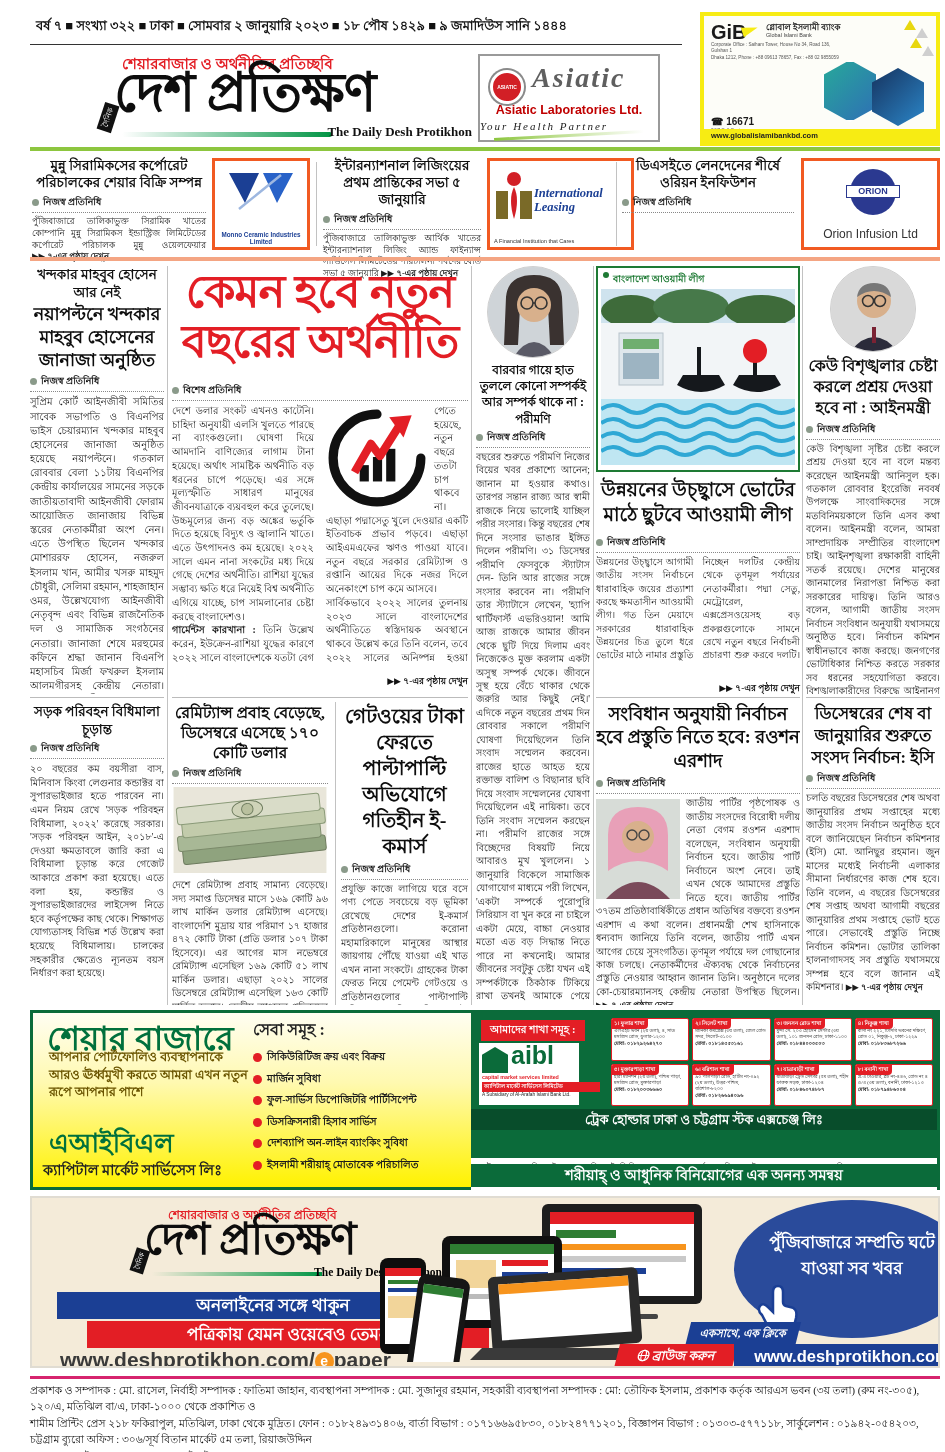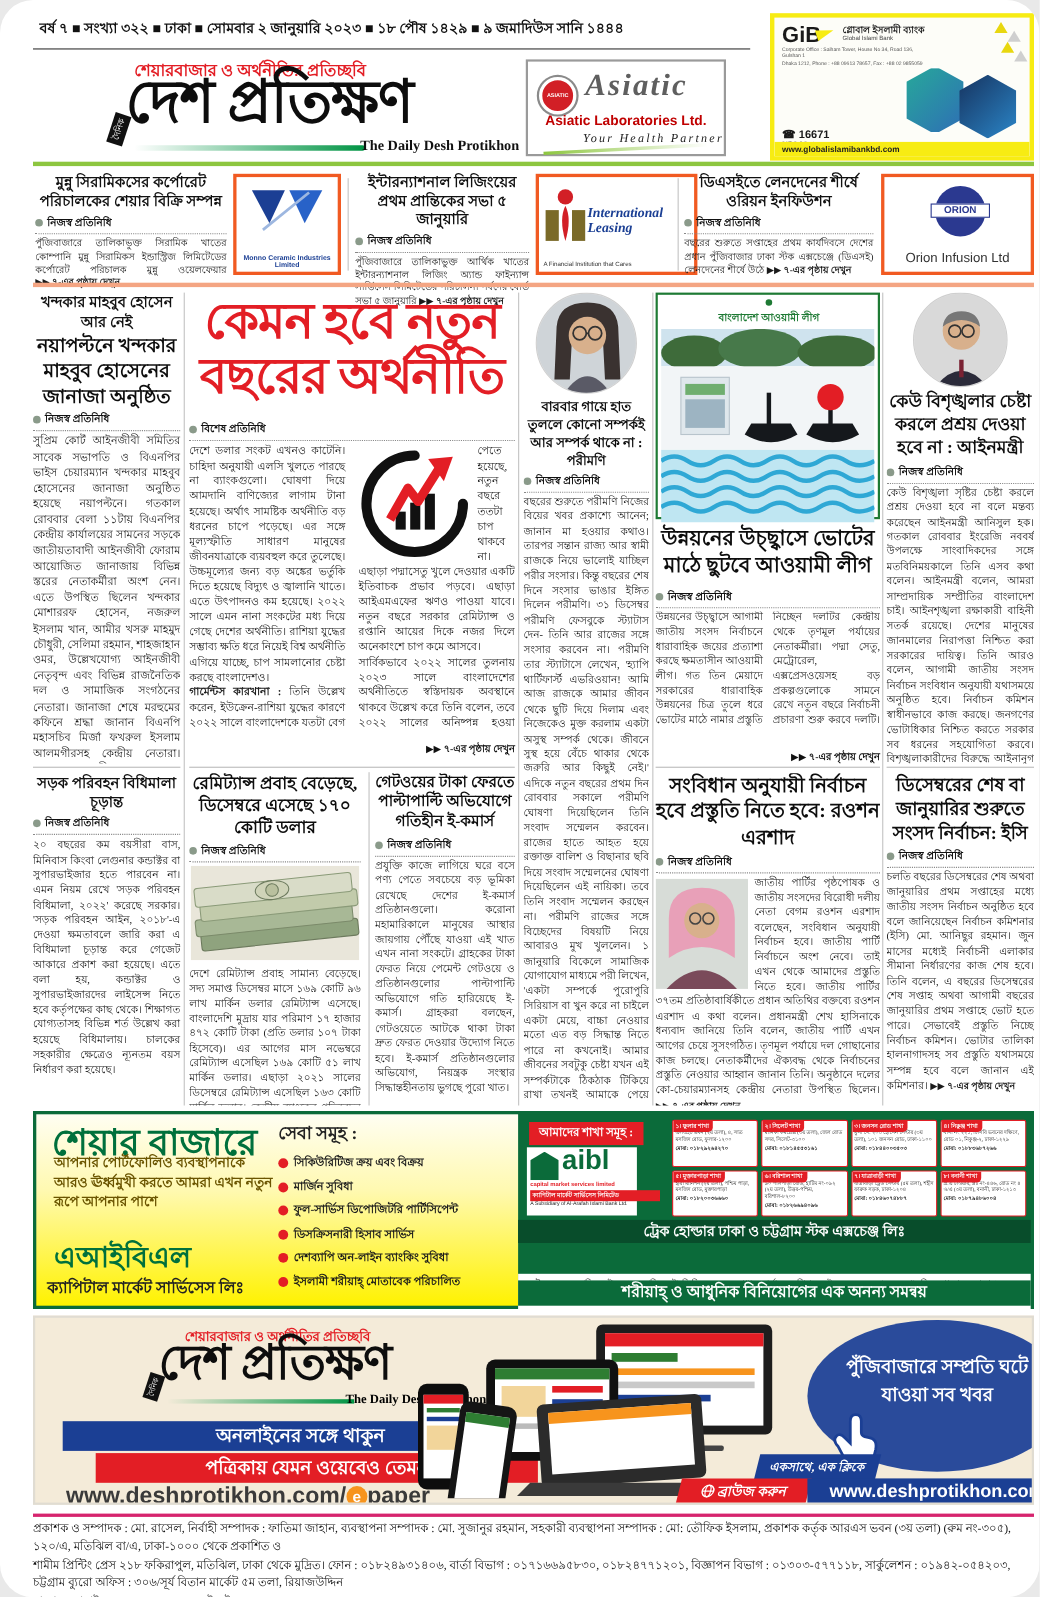--- a/index.html
+++ b/index.html
@@ -1,35 +1,35 @@
 <!DOCTYPE html>
 <html><head>
 <meta charset="utf-8">
 <style>
   * { margin:0; padding:0; box-sizing:border-box; }
   html,body { background:#e9e9e9; }
   body { font-family:"Liberation Serif","DejaVu Serif",serif; }
-  #page { position:relative; width:945px; height:1452px; margin:0 auto; background:#ffffff; overflow:hidden;border-radius:30px; }
+  #page { position:relative; width:945px; height:1452px; margin:0 auto; background:#ffffff; overflow:hidden; }
   .abs { position:absolute; }
 
   
   .dateline { left:36px; top:16px; width:644px; font-size:13px; font-weight:bold; color:#111; }
   .dateline-rule { left:30px; top:44px; width:652px; height:1px; background:#333; }
   .mh { left:88px; top:52px; width:384px; height:96px; }
   .mh-kicker { position:absolute; left:34px; top:0; color:#E31E25; font-weight:bold; font-size:15px; }
   .mh-title { position:absolute; left:26px; top:14px; font-size:54px; font-weight:bold; color:#0d0d0d; line-height:1; letter-spacing:-1px; }
   .mh-badge { position:absolute; left:6px; top:58px; background:#111; color:#fff; font-size:8px; padding:1px 4px; transform:rotate(-72deg); }
   .mh-swoosh { position:absolute; left:34px; top:80px; width:210px; height:5px; background:linear-gradient(90deg,rgba(0,148,68,0),#009444); border-radius:3px; }
   .mh-sub { position:absolute; left:200px; top:72px; width:184px; text-align:right; font-weight:bold; font-size:13px; color:#111; }
 
   .asiatic { left:478px; top:54px; width:182px; height:88px; border:2px solid #9a9a9a; background:#fff; }
   .as-circ { position:absolute; left:10px; top:14px; width:34px; height:34px; border-radius:50%; background:#D21F26; border:3px solid #fff; box-shadow:0 0 0 2px #8a8a8a; color:#fff; font-size:5px; font-weight:bold; text-align:center; line-height:29px; font-family:"Liberation Sans",sans-serif; }
   .as-brand { position:absolute; left:52px; top:6px; font-size:28px; font-style:italic; font-weight:bold; color:#5f5f5f; letter-spacing:2px; }
   .as-name { position:absolute; left:0; top:47px; width:100%; text-align:center; color:#C00000; font-weight:bold; font-size:12.5px; font-family:"Liberation Sans",sans-serif; }
-  .as-tag { position:absolute; left:0; top:64px; width:100%; text-align:right; font-style:italic; font-size:11px; letter-spacing:2px; color:#222; }
+  .as-tag { position:absolute; left:0; top:64px; width:100%; text-align:left; font-style:italic; font-size:11px; letter-spacing:2px; color:#222; }
   .as-green { position:absolute; left:14px; top:78px; width:150px; height:3px; background:linear-gradient(90deg,#8DC63F,rgba(141,198,63,0)); transform:rotate(-3deg); }
 
   .gib { left:700px; top:12px; width:240px; height:134px; border:4px solid #F7EC13; background:#fdfdf8; overflow:hidden; }
   .gib-brand { position:absolute; left:7px; top:5px; font-size:20px; font-weight:900; color:#1a1a1a; font-family:"Liberation Sans",sans-serif; }
   .gib-wedge { position:absolute; left:38px; top:9px; width:0; height:0; border-left:16px solid #F7EC13; border-top:5px solid transparent; border-bottom:5px solid transparent; transform:rotate(-18deg); }
   .gib-bn { position:absolute; left:62px; top:5px; font-size:8.5px; font-weight:bold; color:#222; }
   .gib-en { position:absolute; left:62px; top:16px; font-size:5.5px; color:#444; font-family:"Liberation Sans",sans-serif; }
   .gib-office { position:absolute; left:7px; top:26px; width:130px; font-size:4.6px; color:#555; line-height:1.4; font-family:"Liberation Sans",sans-serif; }
   .gib-hex1 { position:absolute; left:118px; top:44px; width:56px; height:62px; background:linear-gradient(135deg,#27A89A,#2E6FB5); clip-path:polygon(50% 0,100% 25%,100% 75%,50% 100%,0 75%,0 25%); border:2px solid #fff; }
   .gib-hex2 { position:absolute; left:168px; top:52px; width:52px; height:58px; background:linear-gradient(135deg,#16335f,#2b86c8); clip-path:polygon(50% 0,100% 25%,100% 75%,50% 100%,0 75%,0 25%); }
@@ -69,21 +69,21 @@
   .body-txt { font-size:10px; line-height:1.42; text-align:justify; color:#1a1a1a; }
   .more { text-align:right; font-weight:bold; font-size:9px; margin-top:2px; color:#111; }
 
   .main-head { left:172px; top:268px; width:296px; text-align:center; color:#E31E25; font-size:45px; font-weight:bold; line-height:1.1; letter-spacing:-1px; }
   .econ-body { left:172px; top:404px; width:296px; height:264px; column-count:2; column-gap:12px; font-size:9.8px; line-height:1.4; text-align:justify; color:#1a1a1a; overflow:hidden; }
   .chart-ic { float:left; width:102px; height:102px; margin:3px 6px 3px 0; }
 
   .avatar { border-radius:50%; overflow:hidden; background:#e3e3e3; border:1px solid #cfcfcf; }
 
   .aw-box { left:596px; top:266px; width:204px; height:206px; border:2px solid #1E7A34; background:#fff; padding:3px; }
-  .aw-tag { display:flex; align-items:center; gap:4px; margin:1px 0 2px 2px;flex-direction:column; }
+  .aw-tag { display:flex; gap:4px; margin:1px 0 2px 2px; }
   .aw-tag-txt { font-size:9.5px; font-weight:bold; color:#1E7A34; }
   .aw-dot { width:6px; height:6px; border-radius:50%; background:#1E7A34; }
 
   
   .aibl { left:30px; top:1010px; width:910px; height:180px; border:3px solid #0B6B3A; background:#0B6B3A; }
   .aibl-yellow { position:absolute; left:0; top:0; width:438px; height:174px; background:linear-gradient(180deg,#FFFEF2 0%,#FFF9B0 40%,#FFF200 100%); }
   .sb-title { position:absolute; left:14px; top:0px; font-size:33px; font-weight:900; color:#00703C; }
   .sb-pitch { position:absolute; left:16px; top:36px; width:200px; font-size:12.5px; font-weight:bold; color:#6b5500; line-height:1.4; }
   .sb-brand { position:absolute; left:16px; top:110px; font-size:26px; font-weight:900; color:#00703C; }
   .sb-sub { position:absolute; left:10px; top:146px; font-size:14.5px; font-weight:bold; color:#222; }
@@ -216,21 +216,20 @@
 
   <div class="abs vrule" style="left:616px;top:162px;height:84px;"></div>
 
   <div class="abs teaser" style="left:622px;width:172px;">
     <div class="t-head">ডিএসইতে লেনদেনের শীর্ষে ওরিয়ন ইনফিউশন</div>
     <div class="byline">
         <span class="b-dot"></span>
         <span class="b-txt">নিজস্ব প্রতিনিধি</span>
       </div>
     <div class="dotrule"></div>
-    <div class="t-body"><span>বছরের শুরুতে সপ্তাহের প্রথম কার্যদিবসে দেশের প্রধান পুঁজিবাজার ঢাকা স্টক এক্সচেঞ্জে (ডিএসই) লেনদেনের শীর্ষে উঠে</span> <span class="inline-more"><span>▶▶</span> <span>৭-এর পৃষ্ঠায় দেখুন</span></span></div>
   </div>
 
   <div class="abs logo-box" style="left:801px;width:139px;">
     <div class="orion-circ"></div>
     <div class="orion-band">ORION</div>
     <div class="orion-label">Orion Infusion Ltd</div>
   </div>
 
   <div class="abs salmon-rule"></div>
 
@@ -309,21 +308,21 @@
         <rect x="10" y="30" width="150" height="16" rx="3" fill="#c2cbab" stroke="#8a9a78"></rect>
         <rect x="6" y="14" width="150" height="18" rx="3" fill="#d9dcc8" stroke="#8a9a78"></rect>
         <ellipse cx="80" cy="23" rx="16" ry="9" fill="#cfd3b8" stroke="#6c7a5d"></ellipse>
         <circle cx="80" cy="23" r="6" fill="#b9c09e" stroke="#6c7a5d"></circle>
       </g>
     </svg>
     <div class="body-txt" style="font-size:9.5px;margin-top:2px;"><span>দেশে রেমিট্যান্স প্রবাহ সামান্য বেড়েছে। সদ্য সমাপ্ত ডিসেম্বর মাসে ১৬৯ কোটি ৯৬ লাখ মার্কিন ডলার রেমিট্যান্স এসেছে। বাংলাদেশি মুদ্রায় যার পরিমাণ ১৭ হাজার ৪৭২ কোটি টাকা (প্রতি ডলার ১০৭ টাকা হিসেবে)। এর আগের মাস নভেম্বরে রেমিট্যান্স এসেছিল ১৬৯ কোটি ৫১ লাখ মার্কিন ডলার। এছাড়া ২০২১ সালের ডিসেম্বরে রেমিট্যান্স এসেছিল ১৬৩ কোটি মার্কিন ডলার। কেন্দ্রীয় ব্যাংকের প্রতিবেদন বলছে, ডিসেম্বরে বৈধ পথে রেমিট্যান্স পাঠানো প্রবাসীর সংখ্যা বেড়েছে। ডলার সংকটের এই সময়ে রেমিট্যান্সের এই প্রবাহ অর্থনীতিতে স্বস্তি দেবে বলে মনে করছেন সংশ্লিষ্টরা।</span> </div>
   </div>
 
   <div class="abs" style="left:341px;top:703px;width:127px;height:302px;overflow:hidden;">
-    <div class="headline" style="font-size:14px;line-height:1.3;">গেটওয়ের টাকা ফেরতে পাল্টাপাল্টি অভিযোগে গতিহীন ই-কমার্স</div>
+    <div class="headline" style="font-size:20px;line-height:1.3;">গেটওয়ের টাকা ফেরতে পাল্টাপাল্টি অভিযোগে গতিহীন ই-কমার্স</div>
     <div class="byline">
         <span class="b-dot"></span>
         <span class="b-txt">নিজস্ব প্রতিনিধি</span>
       </div>
     <div class="dotrule"></div>
     <div class="body-txt" style="font-size:9.5px;"><span>প্রযুক্তি কাজে লাগিয়ে ঘরে বসে পণ্য পেতে সবচেয়ে বড় ভূমিকা রেখেছে দেশের ই-কমার্স প্রতিষ্ঠানগুলো। করোনা মহামারিকালে মানুষের আস্থার জায়গায় পৌঁছে যাওয়া এই খাত এখন নানা সংকটে। গ্রাহকের টাকা ফেরত নিয়ে পেমেন্ট গেটওয়ে ও প্রতিষ্ঠানগুলোর পাল্টাপাল্টি অভিযোগে গতি হারিয়েছে ই-কমার্স। গ্রাহকরা বলছেন, গেটওয়েতে আটকে থাকা টাকা দ্রুত ফেরত দেওয়ার উদ্যোগ নিতে হবে। ই-কমার্স প্রতিষ্ঠানগুলোর অভিযোগ, নিয়ন্ত্রক সংস্থার সিদ্ধান্তহীনতায় ভুগছে পুরো খাত।</span> </div>
   </div>
 
   <div class="abs" style="left:476px;top:266px;width:114px;height:739px;overflow:hidden;">
     <div class="avatar" style="width:92px;height:92px;margin:0 auto;">

